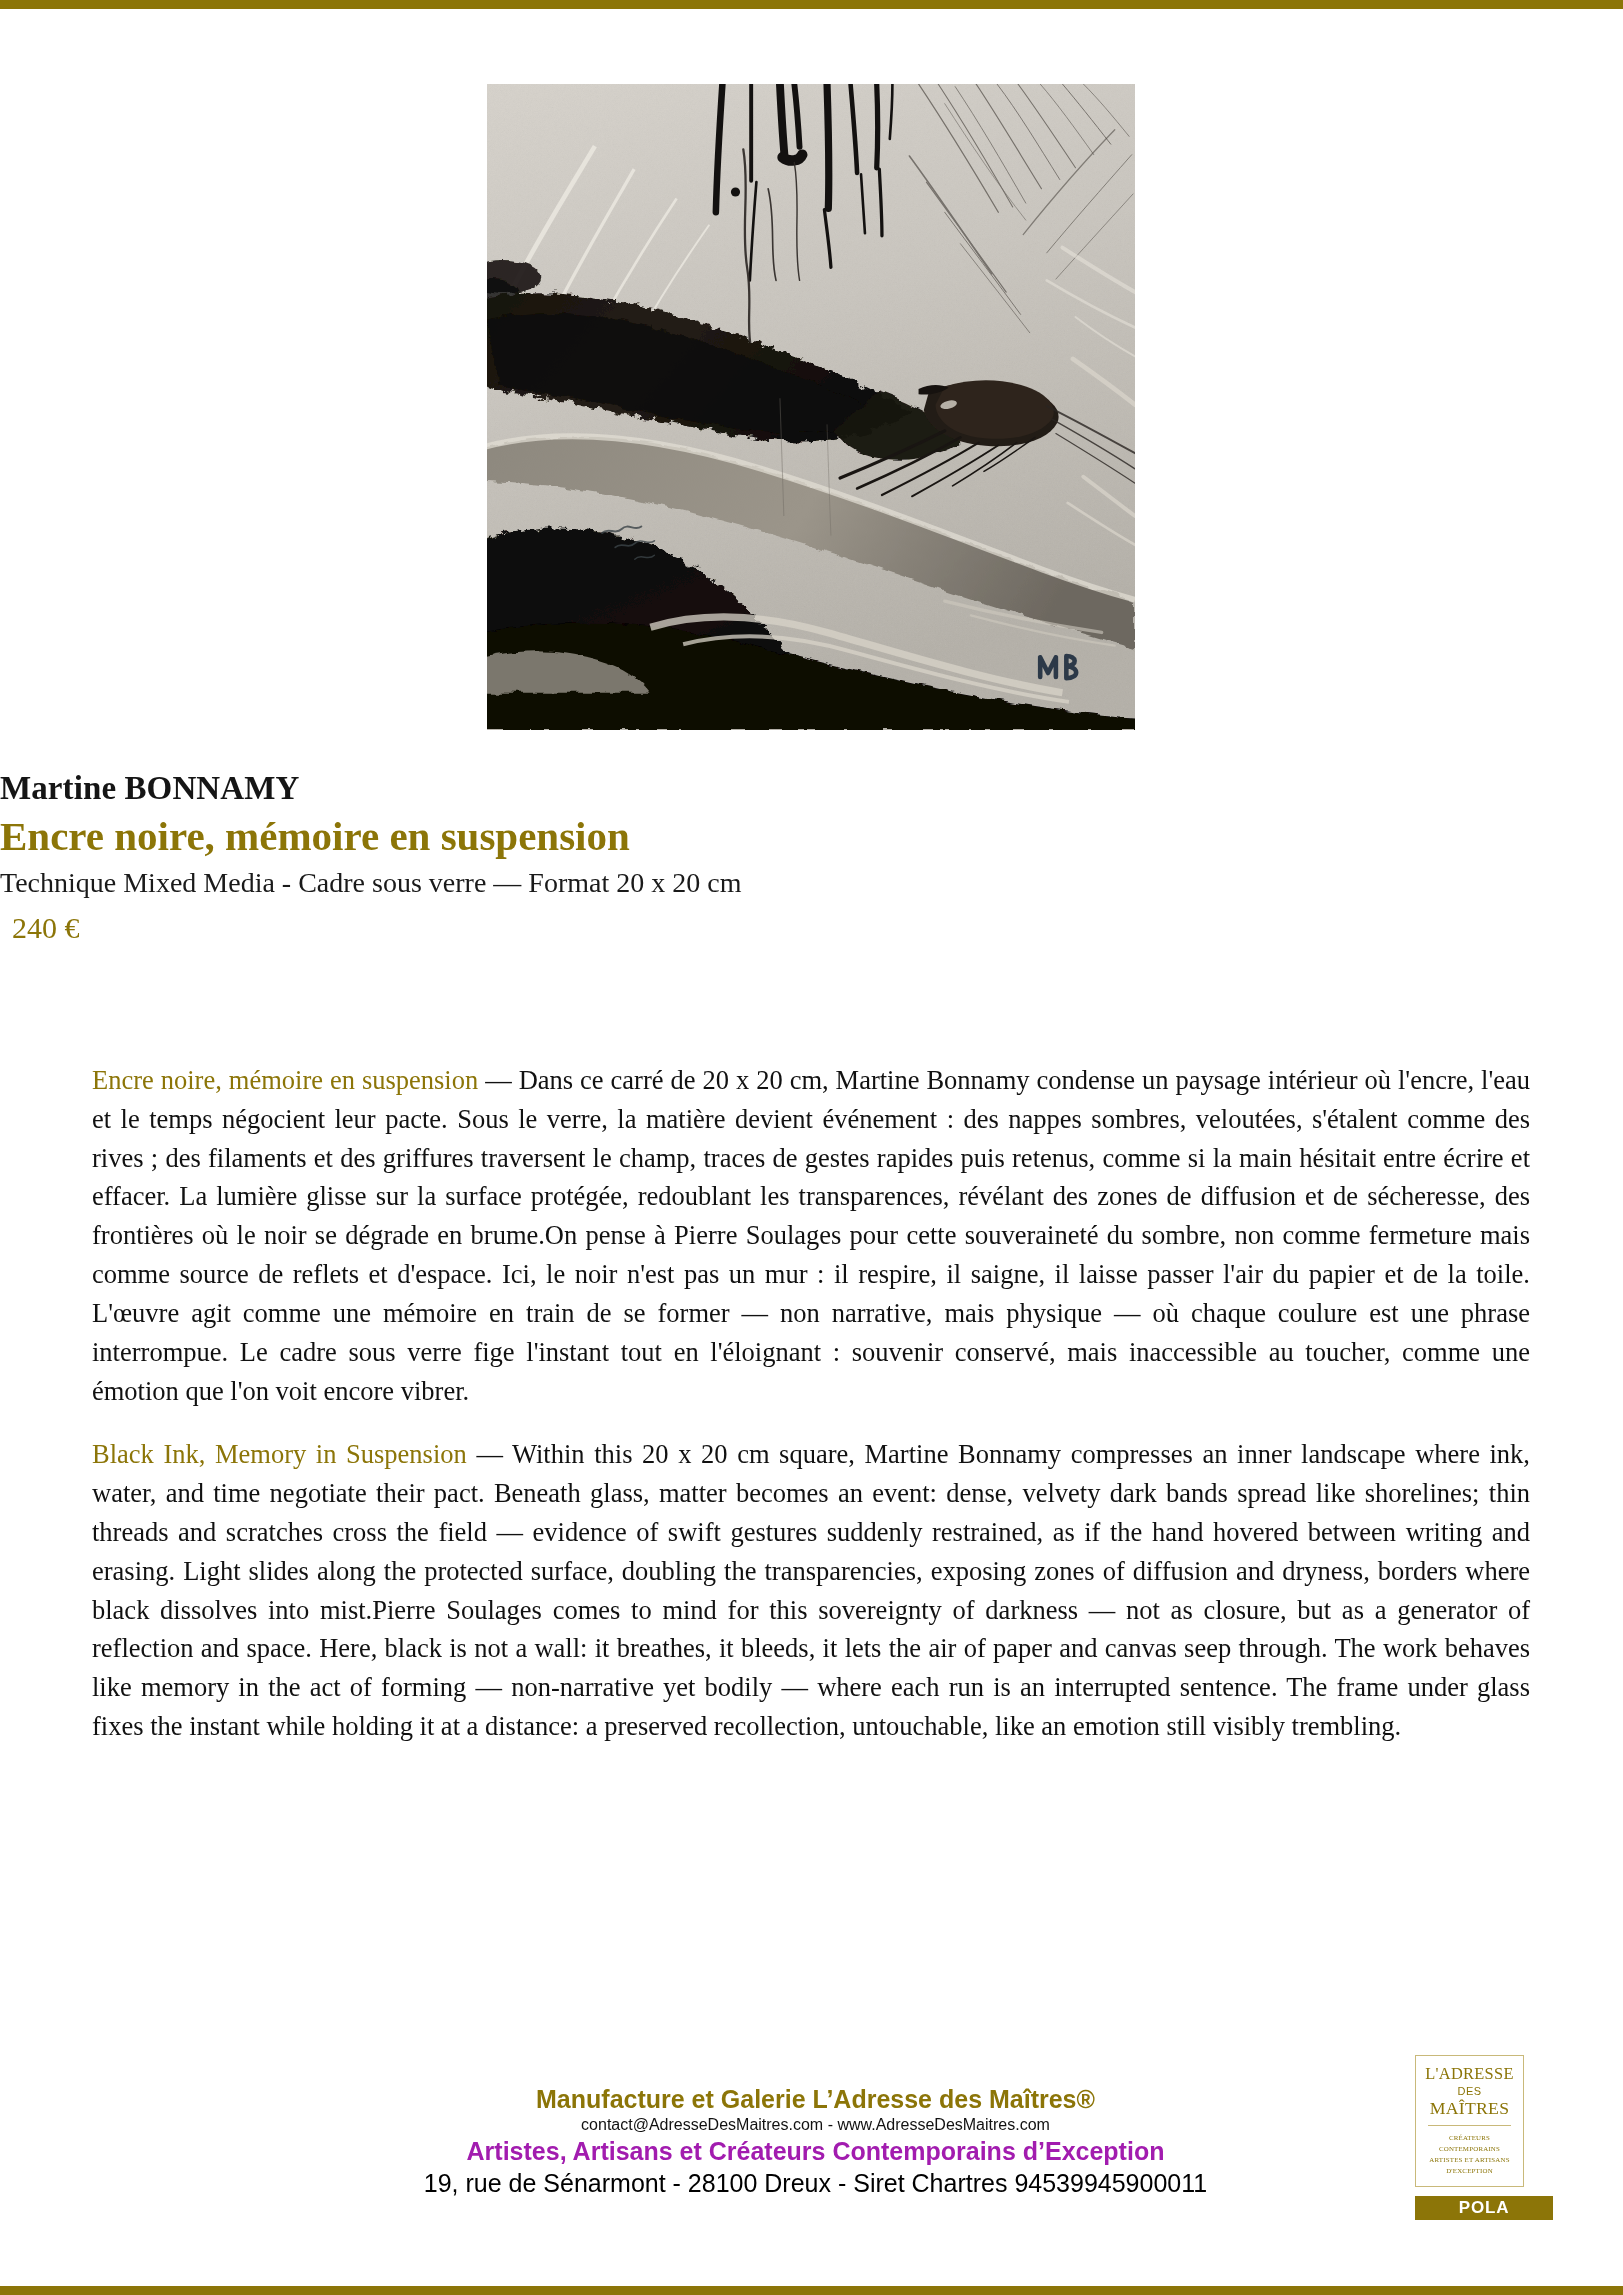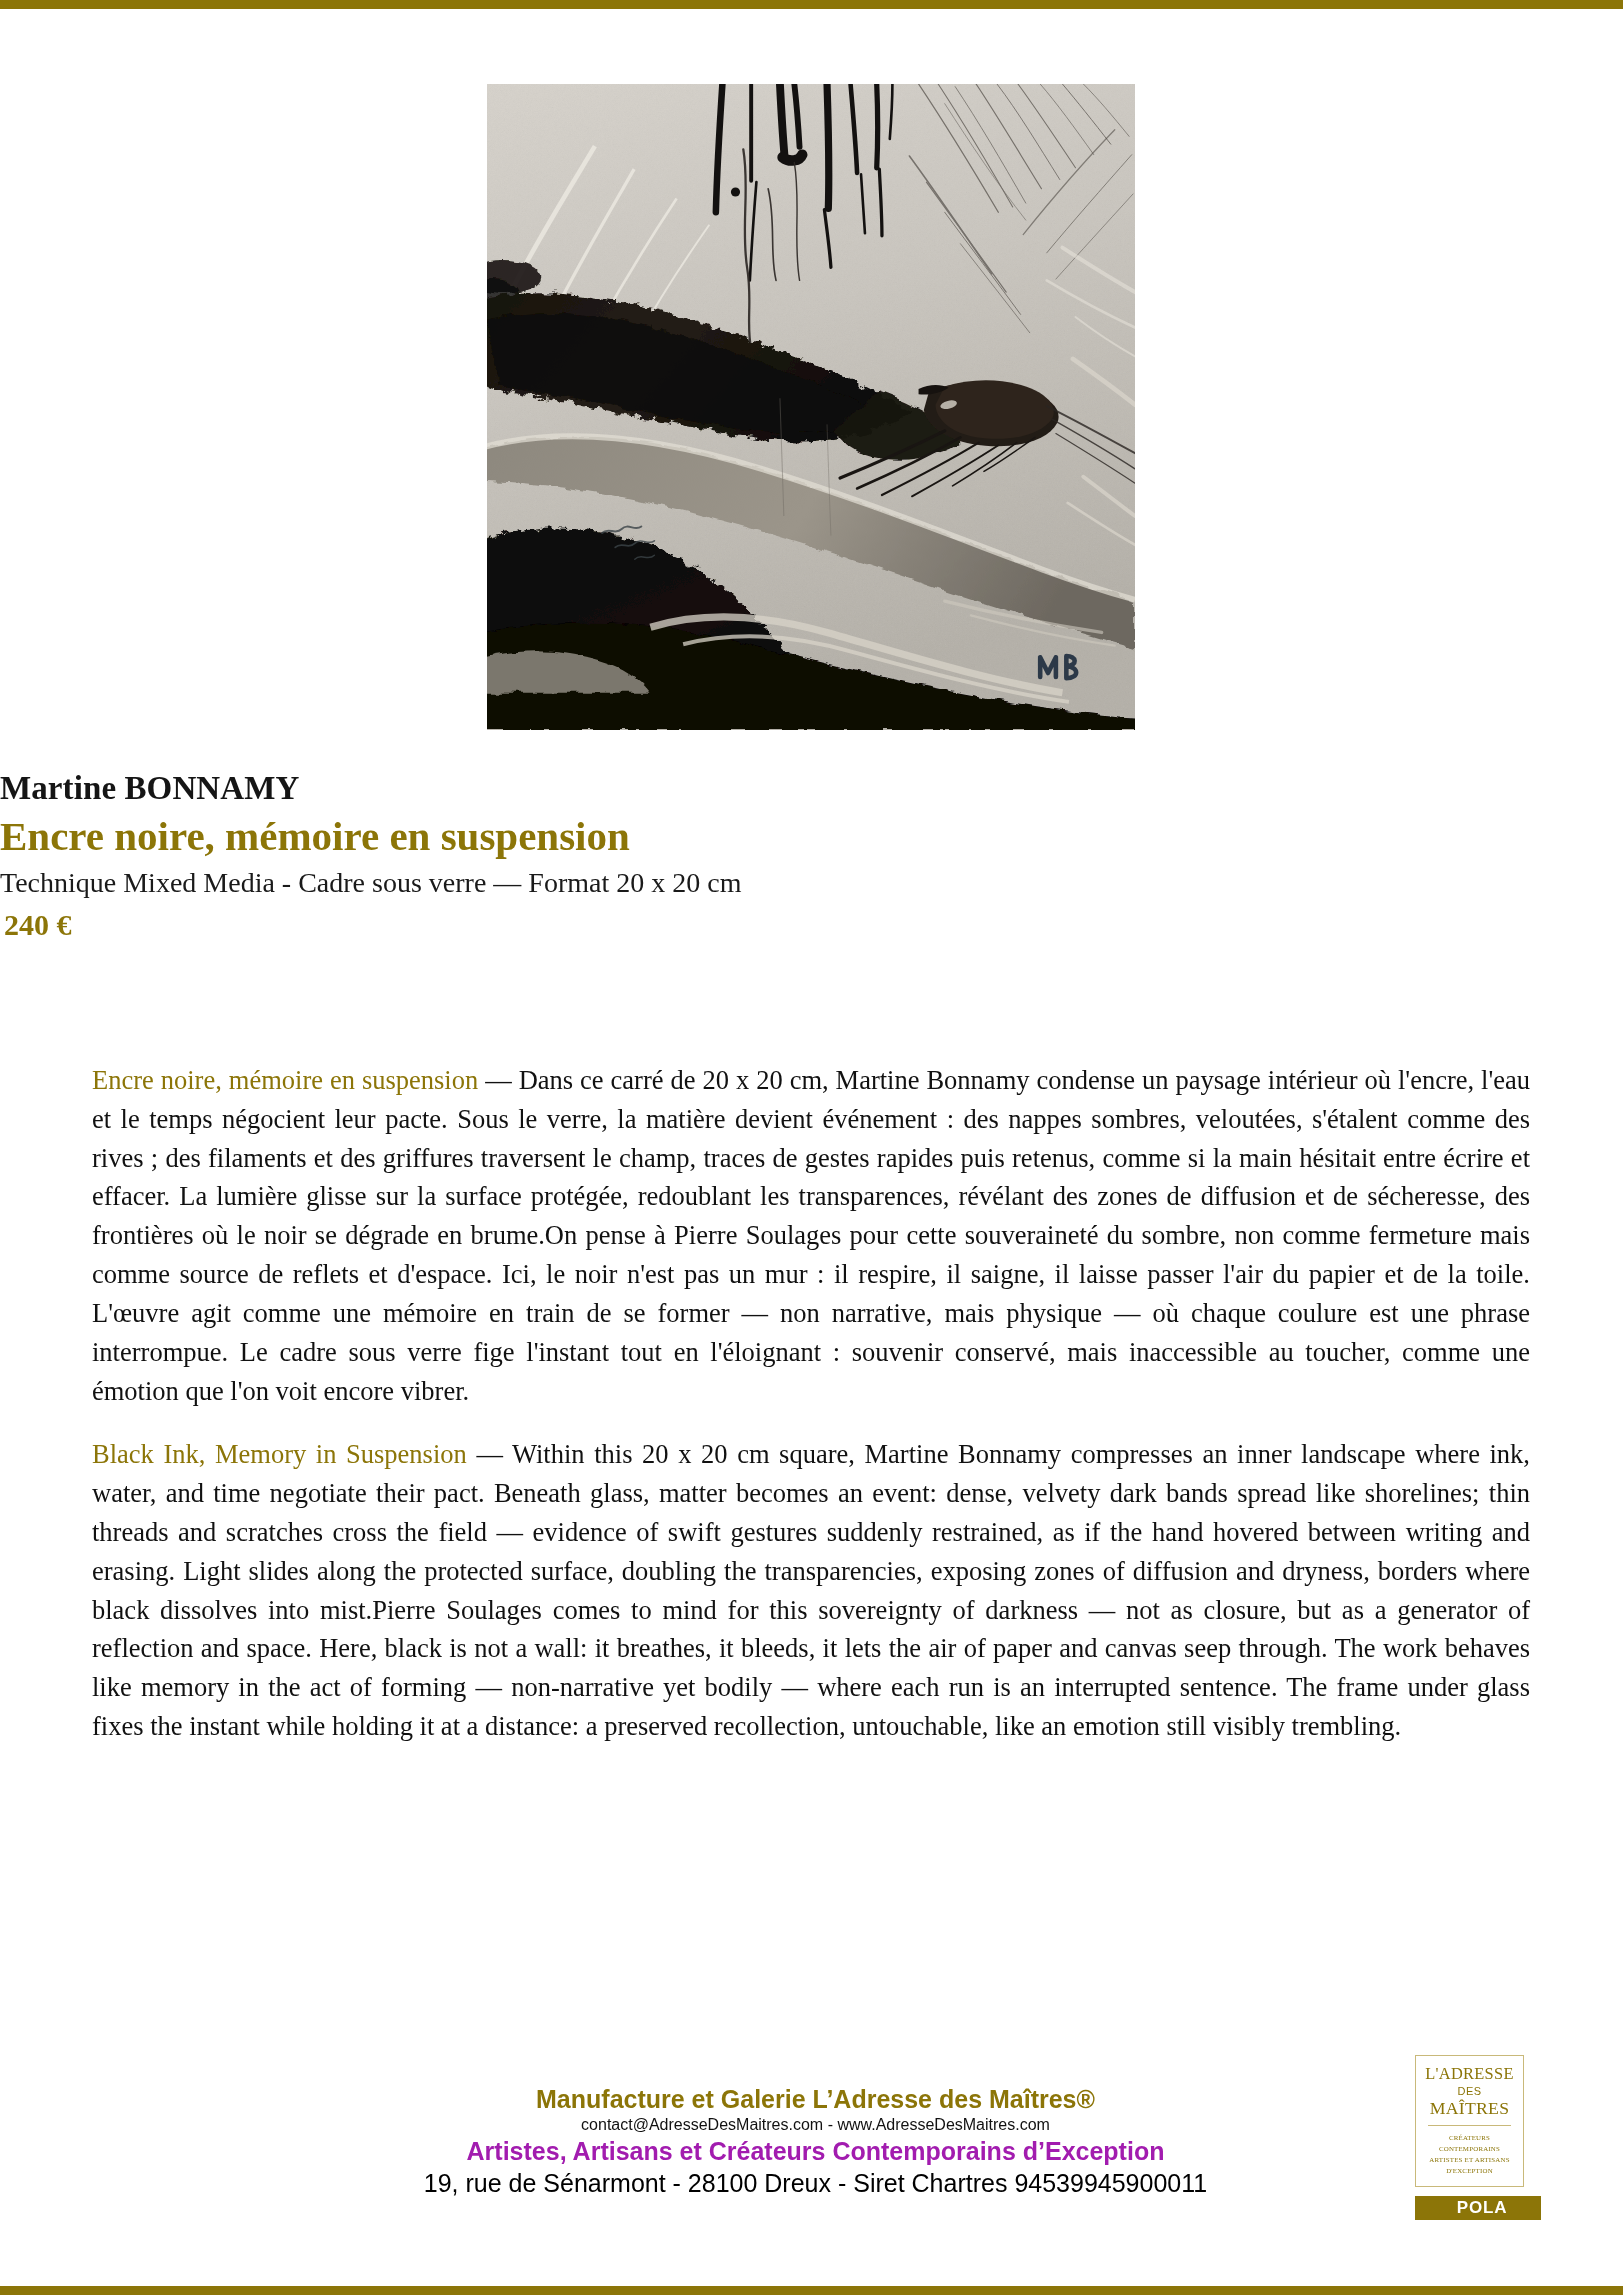--- a/index.html
+++ b/index.html
@@ -65,24 +65,24 @@
   }
   .artwork-technique {
     font-family: "Liberation Serif", serif;
     font-size: 28px;
     color: #1a1a1a;
     margin: 0 0 9.2px 0;
     line-height: 1.1;
   }
   .artwork-price {
     font-family: "Liberation Serif", serif;
-    font-weight: bold;
+    font-weight: normal;
     font-size: 30px;
     color: #8c7508;
-    margin: 4px;
+    margin: 12px;
     line-height: 1.1;
   }
 
   
   .body-col {
     position: absolute;
     left: 92px; top: 1061px;
     width: 1438px;
   }
   .para {
@@ -169,32 +169,31 @@
   }
   .logo-sub {
     font-family: "Liberation Serif", serif;
     color: #8c7508;
     font-size: 6.9px;
     letter-spacing: 0.2px;
     line-height: 1.62;
   }
   .pola-bar {
     margin-top: 9.2px;
-    width: 118px;
+    width: 138px;
     height: 23.6px;
     background: #8c7508;
     color: #ffffff;
     font-family: "Liberation Sans", sans-serif;
     font-weight: bold;
     font-size: 17px;
     letter-spacing: 0.8px;
     display: flex;
     align-items: center;
     justify-content: center;
-    padding-left: 8px;
   }
 </style>
 </head>
 <body>
 
 <div class="bar-top"></div>
 
 <div class="artwork-frame">
   <svg class="artwork-canvas" viewBox="0 0 991 987" preserveAspectRatio="none">
     <defs>

